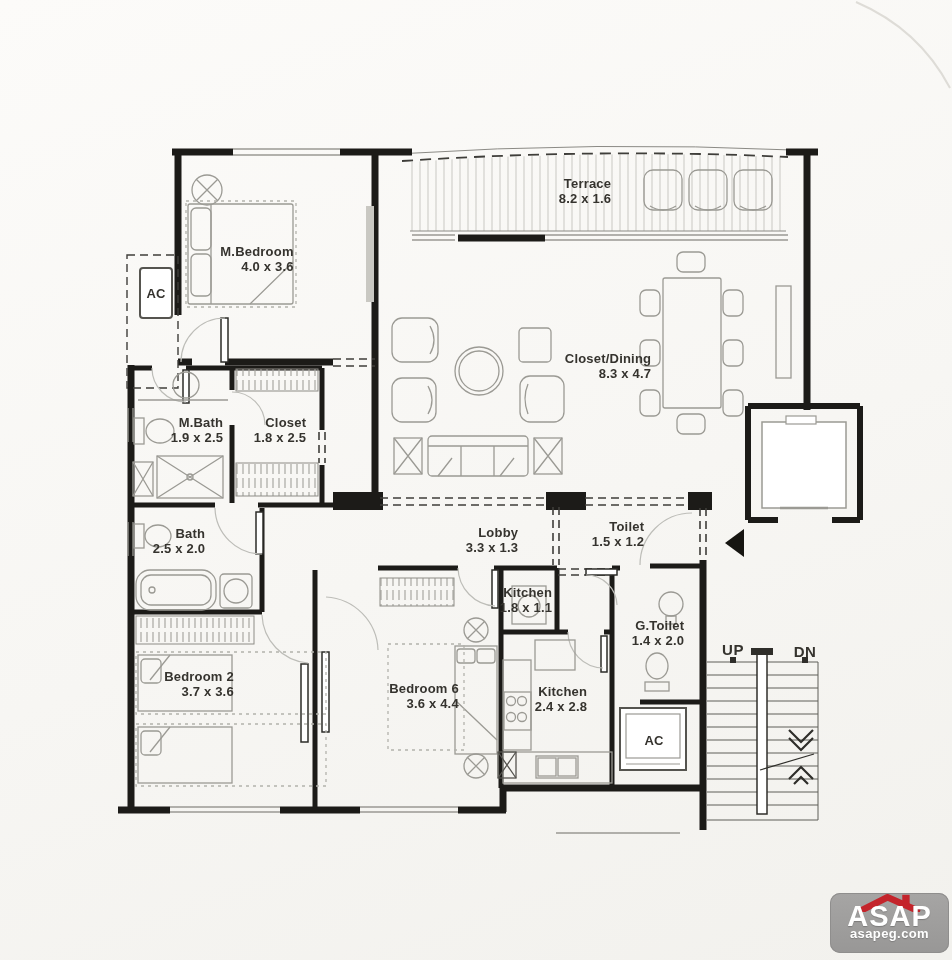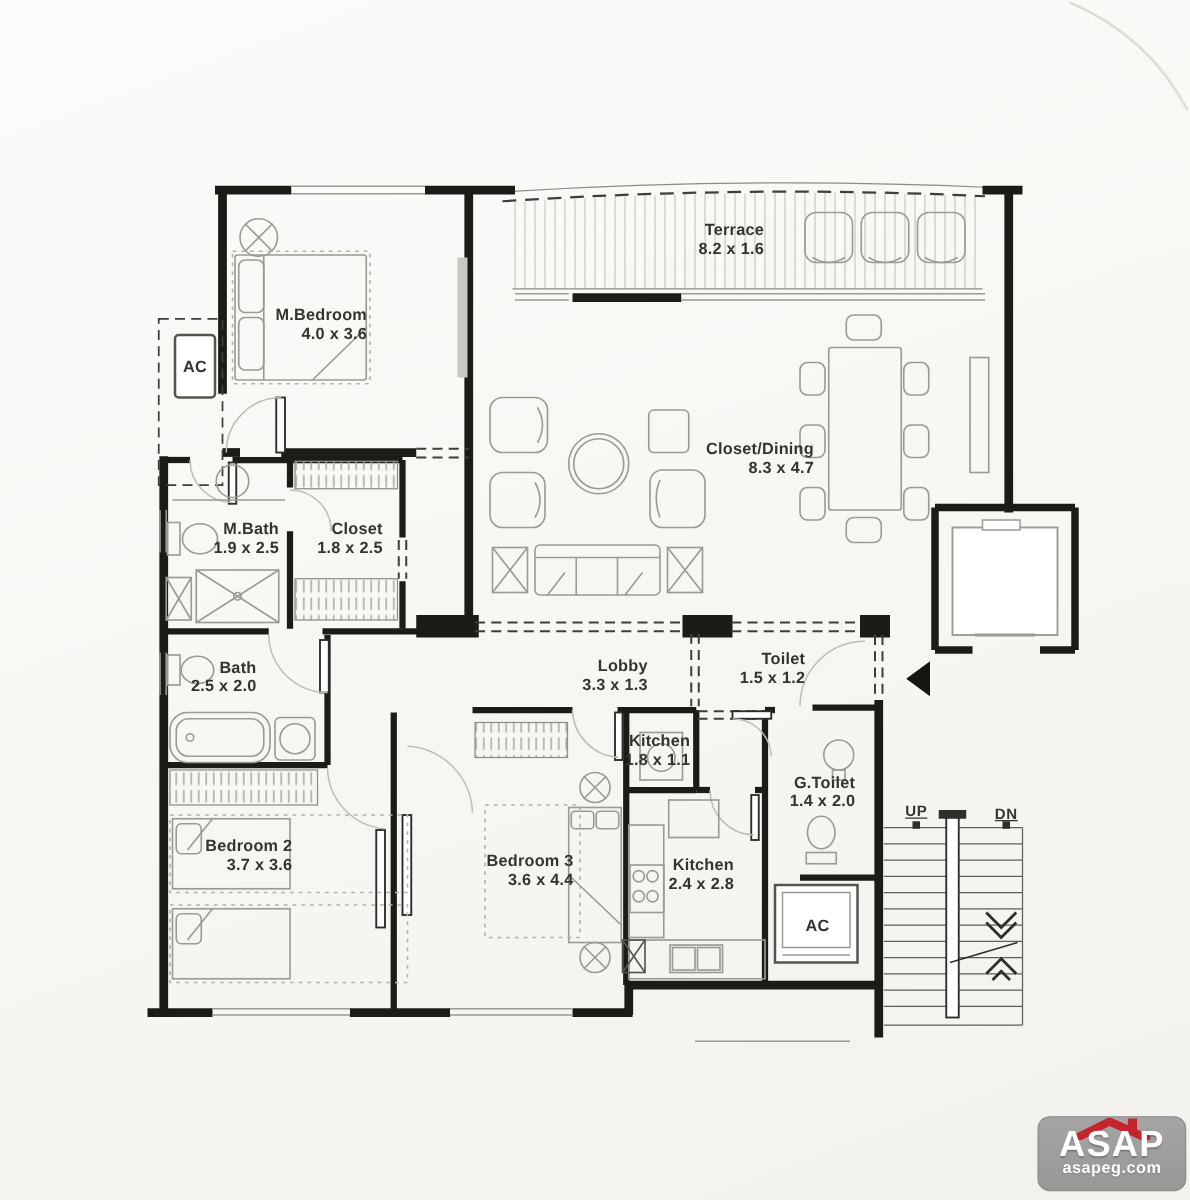--- a/index.html
+++ b/index.html
@@ -6,21 +6,21 @@
   .stage{position:relative;width:952px;height:960px;overflow:hidden;
          background:linear-gradient(160deg,#fcfbf9 0%,#f7f6f3 55%,#f2f1ed 100%);
          font-family:"Liberation Sans",sans-serif;}
   .plan-svg{position:absolute;left:0;top:0;}
   .labels{position:absolute;left:0;top:0;width:100%;height:100%;}
   .room-label{position:absolute;transform:translate(-50%,-50%);text-align:right;
       font-size:13px;line-height:15px;font-weight:600;color:#35332e;
       letter-spacing:.2px;white-space:nowrap;}
   .room-label .rl-dims{font-weight:600;}
   .dir-label{position:absolute;transform:translate(-50%,-50%);
-      font-size:12px;font-weight:600;color:#35332e;letter-spacing:.5px;text-decoration:underline;}
+      font-size:15px;font-weight:600;color:#35332e;letter-spacing:.5px;}
   .logo{position:absolute;left:830px;top:893px;width:119px;height:60px;
       background:linear-gradient(180deg,#a6a5a4 0%,#989796 100%);
       border-radius:10px;box-shadow:inset 0 0 0 1px #8f8e8d;
       display:flex;flex-direction:column;align-items:center;}
   .logo .roof{margin-top:1px;height:18px;}
   .logo .brand{margin-top:-10px;font-size:29px;line-height:28px;font-weight:bold;
       color:#fff;letter-spacing:1px;text-shadow:0 1px 1px rgba(60,60,60,.35);}
   .logo .site{margin-top:-4px;font-size:13px;font-weight:bold;color:#fff;
       letter-spacing:.4px;text-shadow:0 1px 1px rgba(60,60,60,.3);}
 </style>
@@ -366,21 +366,21 @@
   </div>
   <div class="room-label" style="left:658px;top:633px">
     <div class="rl-name">G.Toilet</div>
     <div class="rl-dims">1.4 x 2.0</div>
   </div>
   <div class="room-label" style="left:199px;top:684px">
     <div class="rl-name">Bedroom 2</div>
     <div class="rl-dims">3.7 x 3.6</div>
   </div>
   <div class="room-label" style="left:424px;top:696px">
-    <div class="rl-name">Bedroom 3</div>
+    <div class="rl-name">Bedroom 6</div>
     <div class="rl-dims">3.6 x 4.4</div>
   </div>
   <div class="room-label" style="left:561px;top:699px">
     <div class="rl-name">Kitchen</div>
     <div class="rl-dims">2.4 x 2.8</div>
   </div>
   <div class="room-label" style="left:654px;top:740px">
     <div class="rl-name">AC</div>
   </div>
   <div class="dir-label" style="left:733px;top:649px">UP</div>

